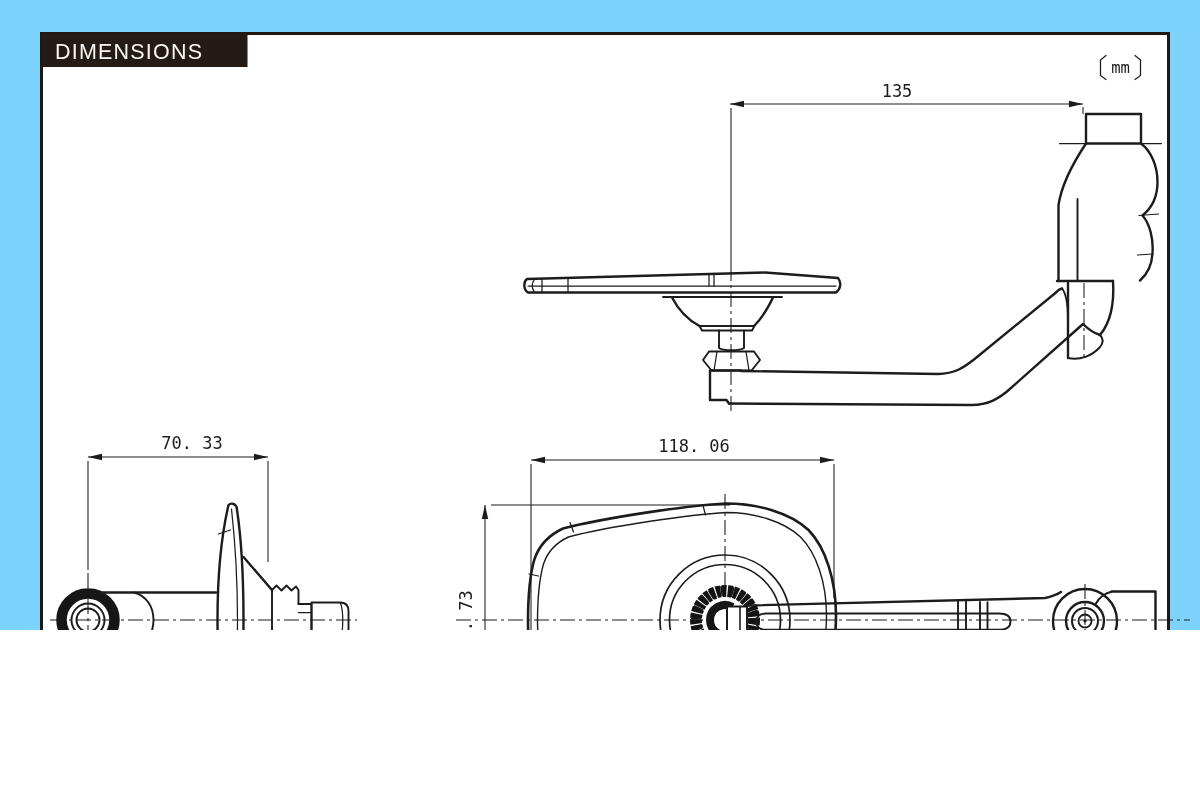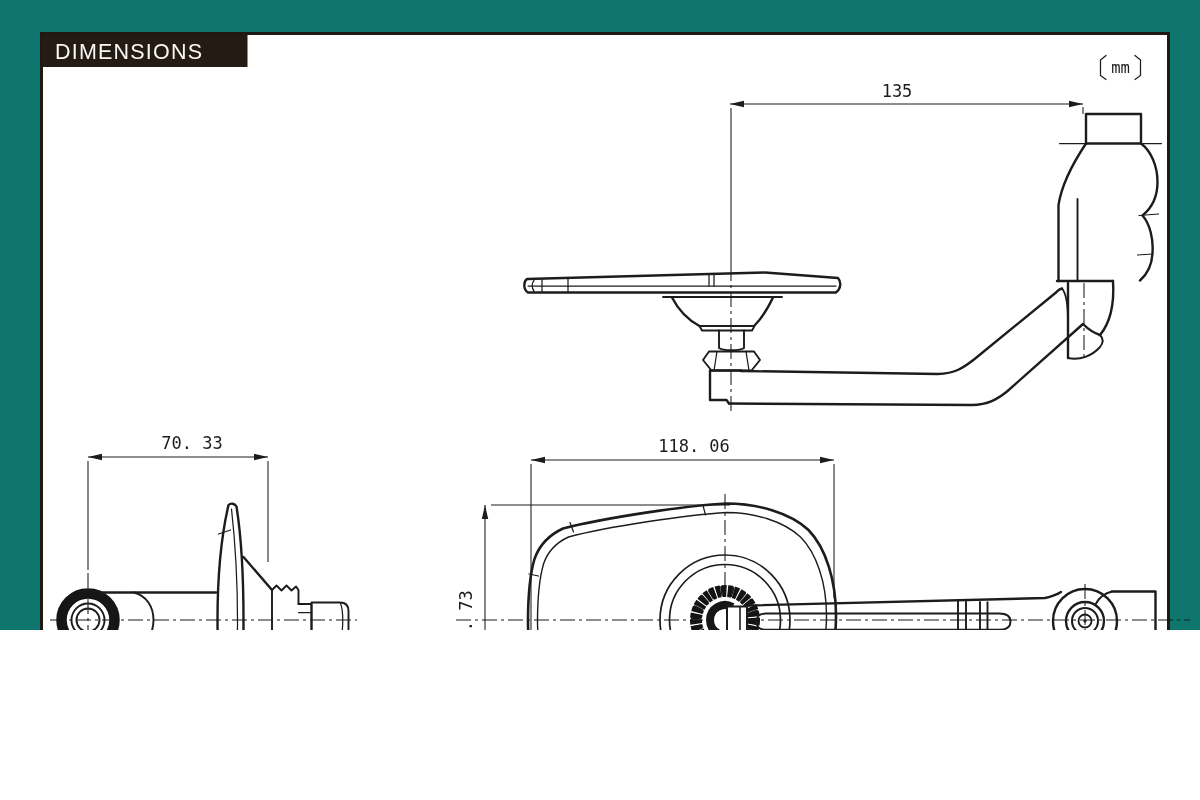--- a/index.html
+++ b/index.html
@@ -1,17 +1,17 @@
 <!DOCTYPE html>
 <html><head>
 <meta charset="utf-8">
 <style>
   html,body { margin:0; padding:0; background:#ffffff; }
   .stage {
-    position:relative; width:1200px; height:630px; background:#0f766e;
+    position:relative; width:1200px; height:630px; background:#7dd3fc;
     font-family:"Liberation Sans", sans-serif; overflow:hidden;
   }
   svg { display:block; }
   .thick { fill:none; stroke:#1c1c1c; stroke-width:2.4; stroke-linecap:round; stroke-linejoin:round; }
   .med   { fill:none; stroke:#1c1c1c; stroke-width:1.9; stroke-linecap:round; stroke-linejoin:round; }
   .thin  { fill:none; stroke:#1c1c1c; stroke-width:1.25; stroke-linecap:round; }
   .dim   { fill:none; stroke:#1c1c1c; stroke-width:1.05; stroke-linecap:butt; }
   .cl    { fill:none; stroke:#1c1c1c; stroke-width:1.05; stroke-dasharray:15 4 3 4; stroke-linecap:butt; }
   .arrow { fill:#1c1c1c; stroke:none; }
   .dimtext {

